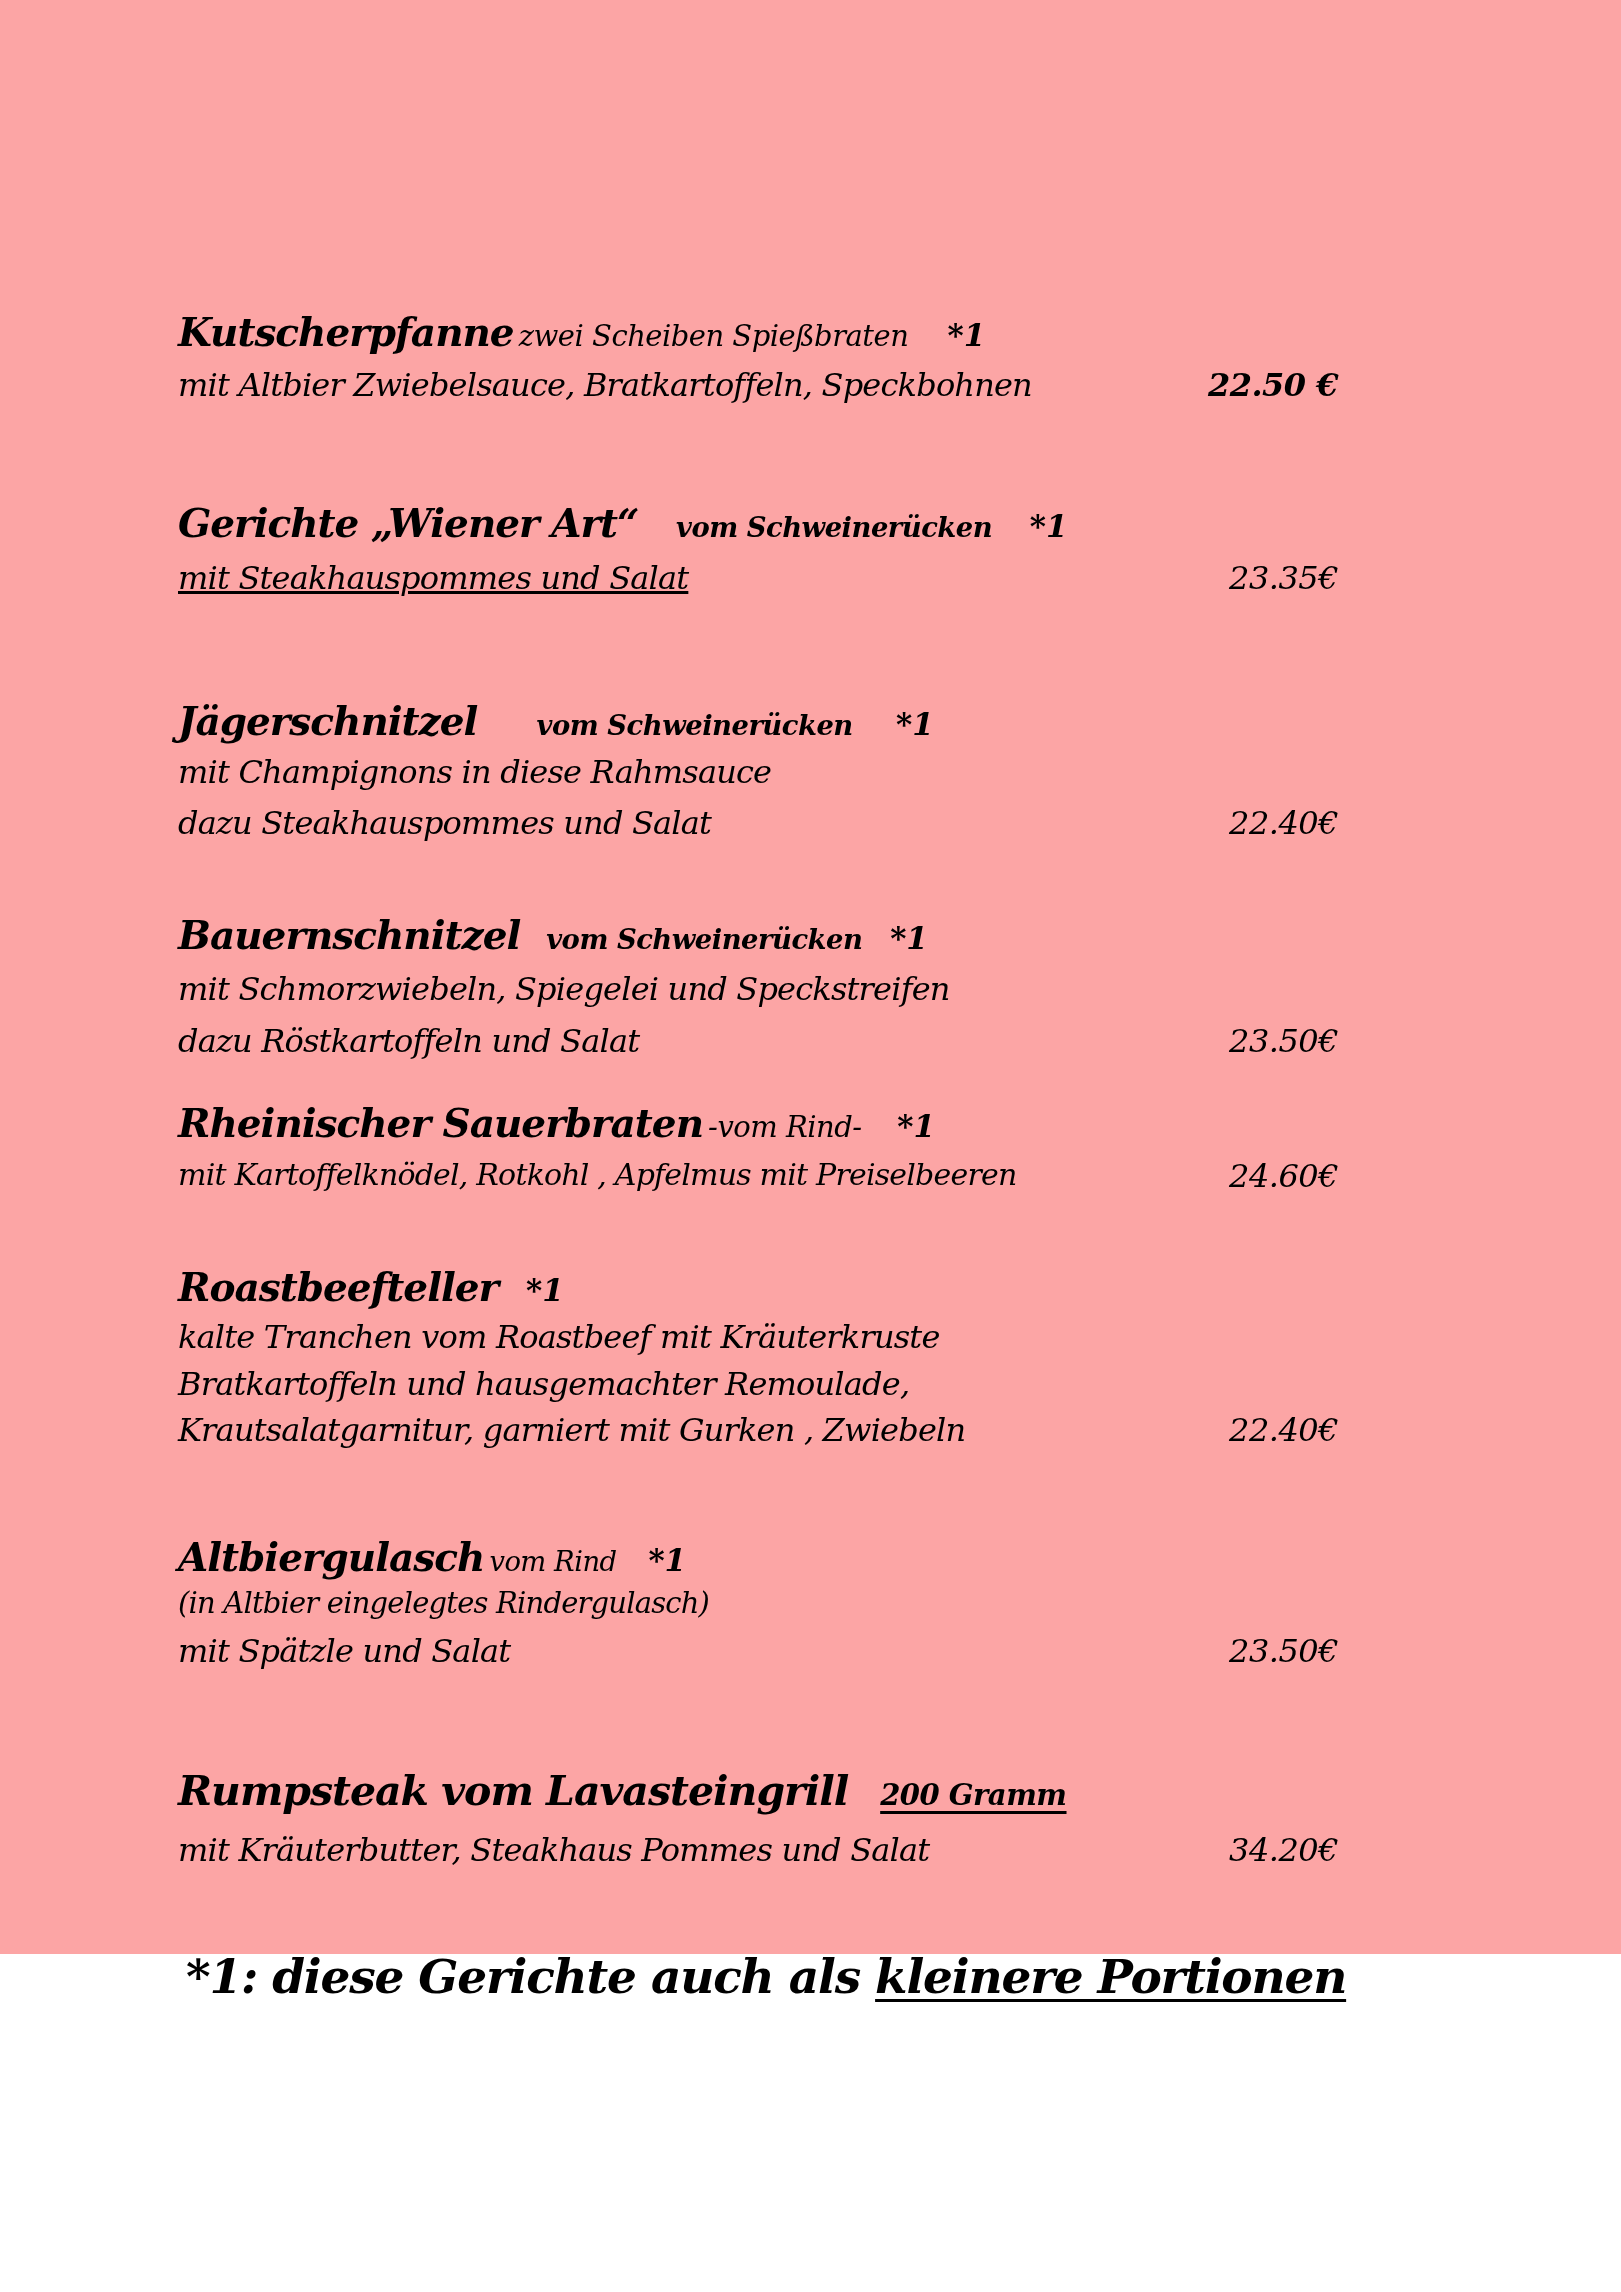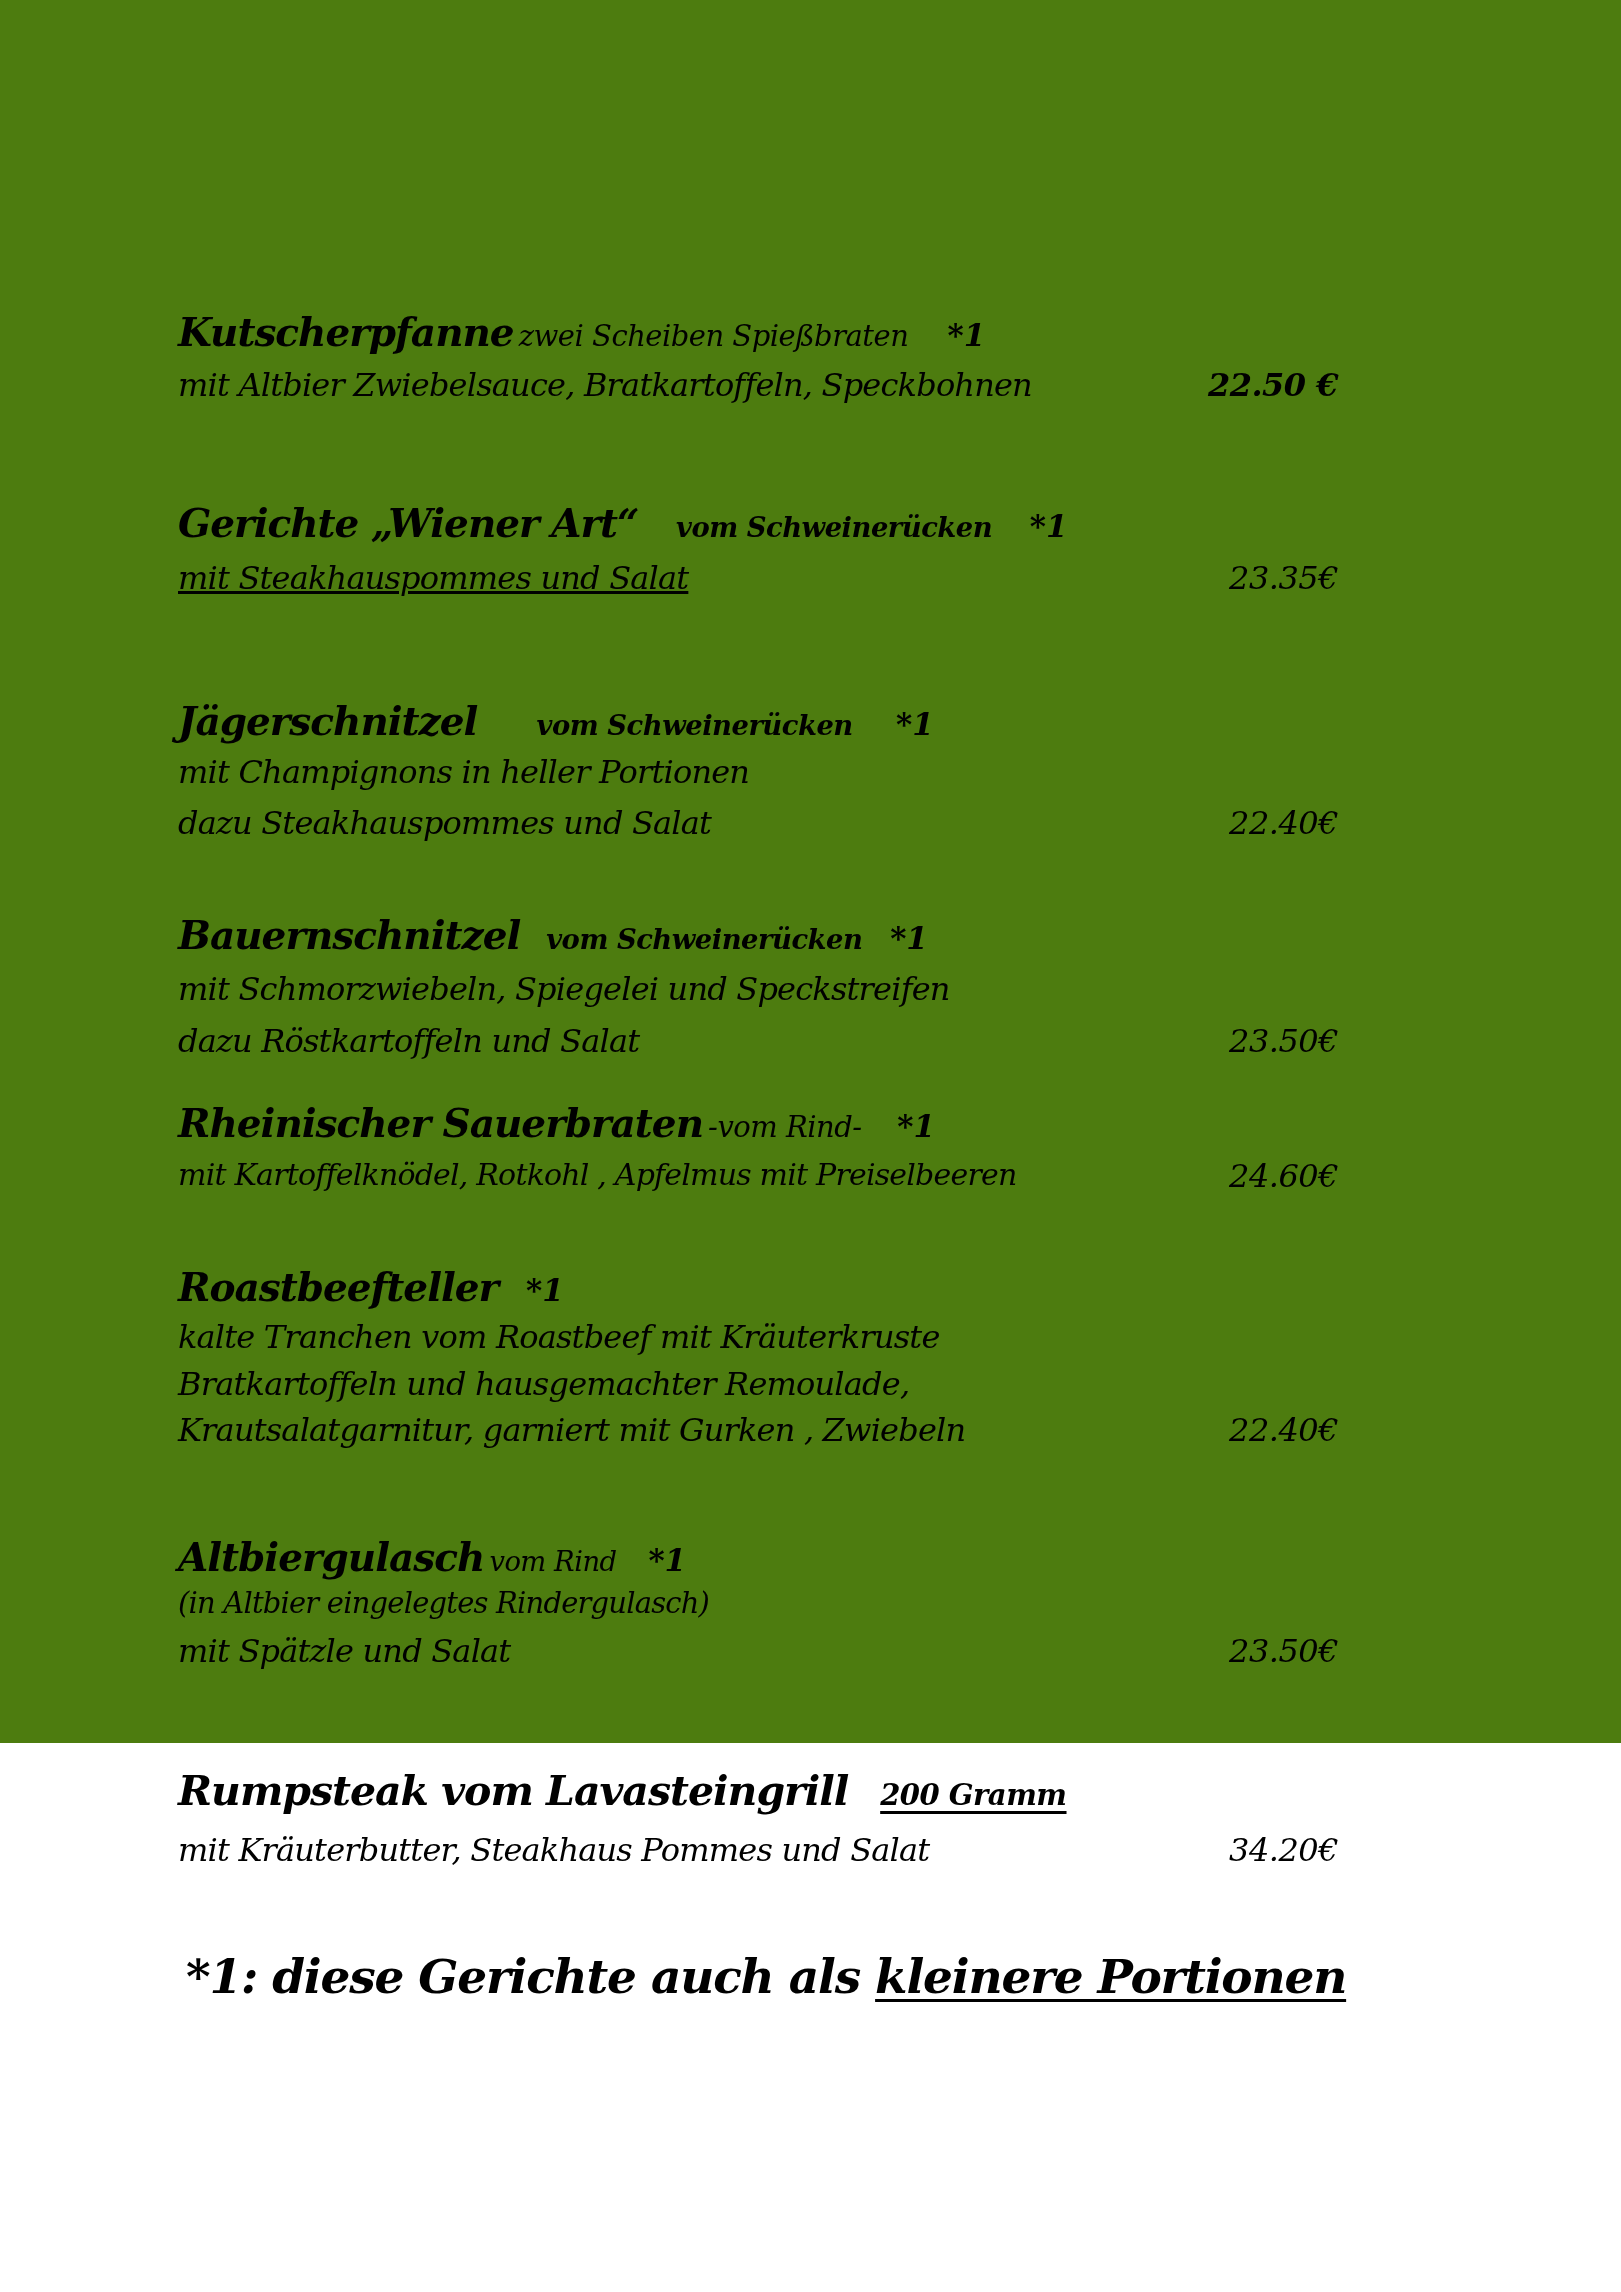--- a/index.html
+++ b/index.html
@@ -1,17 +1,17 @@
 <!DOCTYPE html>
 <html><head>
   <meta charset="utf-8">
   <style>
     html, body { margin: 0; padding: 0; background: #ffffff; }
     body { width: 1621px; height: 2293px; position: relative; overflow: hidden; color: #000; }
-    .page { position: absolute; left: 0; top: 0; width: 1621px; height: 1743px; background: #4d7c0f; }
+    .page { position: absolute; left: 0; top: 0; width: 1621px; height: 1954px; background: #fca5a5; }
     .line { position: absolute; left: 178px; white-space: nowrap; font-family: "DejaVu Serif", serif; font-style: italic; }
     .title { font-weight: bold; font-size: 39px; letter-spacing: -1px; }
     .sub { font-size: 29px; font-weight: normal; letter-spacing: -0.5px; }
     .mark { font-size: 31px; font-weight: bold; }
     .desc { font-size: 32px; letter-spacing: -0.8px; }
     .price { position: absolute; right: 283px; white-space: nowrap; font-family: "DejaVu Serif", serif; font-style: italic; font-size: 32px; letter-spacing: -0.5px; }
     .gap { display: inline-block; }
     .ul { text-decoration: underline; text-decoration-thickness: 2.9px; text-underline-offset: 5.9px; }
     .footnote { position: absolute; left: 186px; top: 1949px; white-space: nowrap; font-family: "DejaVu Serif", serif; font-style: italic; font-weight: bold; font-size: 47px; letter-spacing: -1.2px; }
   </style>
@@ -44,21 +44,21 @@
   </div>
 
   <div>
     <div class="line" style="top:698px;">
       <span class="title">Jägerschnitzel</span>
       <span class="gap" style="width:49px"></span>
       <span class="sub" style="font-weight:bold;font-size:27.4px;">vom Schweinerücken</span>
       <span class="gap" style="width:33px"></span>
       <span class="mark">*1</span>
     </div>
-    <div class="line desc" style="top:753px;">mit Champignons in heller Portionen</div>
+    <div class="line desc" style="top:753px;">mit Champignons in diese Rahmsauce</div>
     <div class="line desc" style="top:804px;">dazu Steakhauspommes und Salat</div>
     <div class="price" style="top:804px;">22.40€</div>
   </div>
 
   <div>
     <div class="line" style="top:912px;">
       <span class="title">Bauernschnitzel</span>
       <span class="gap" style="width:15.7px"></span>
       <span class="sub" style="font-weight:bold;font-size:27.4px;">vom Schweinerücken</span>
       <span class="gap" style="width:17.6px"></span>

